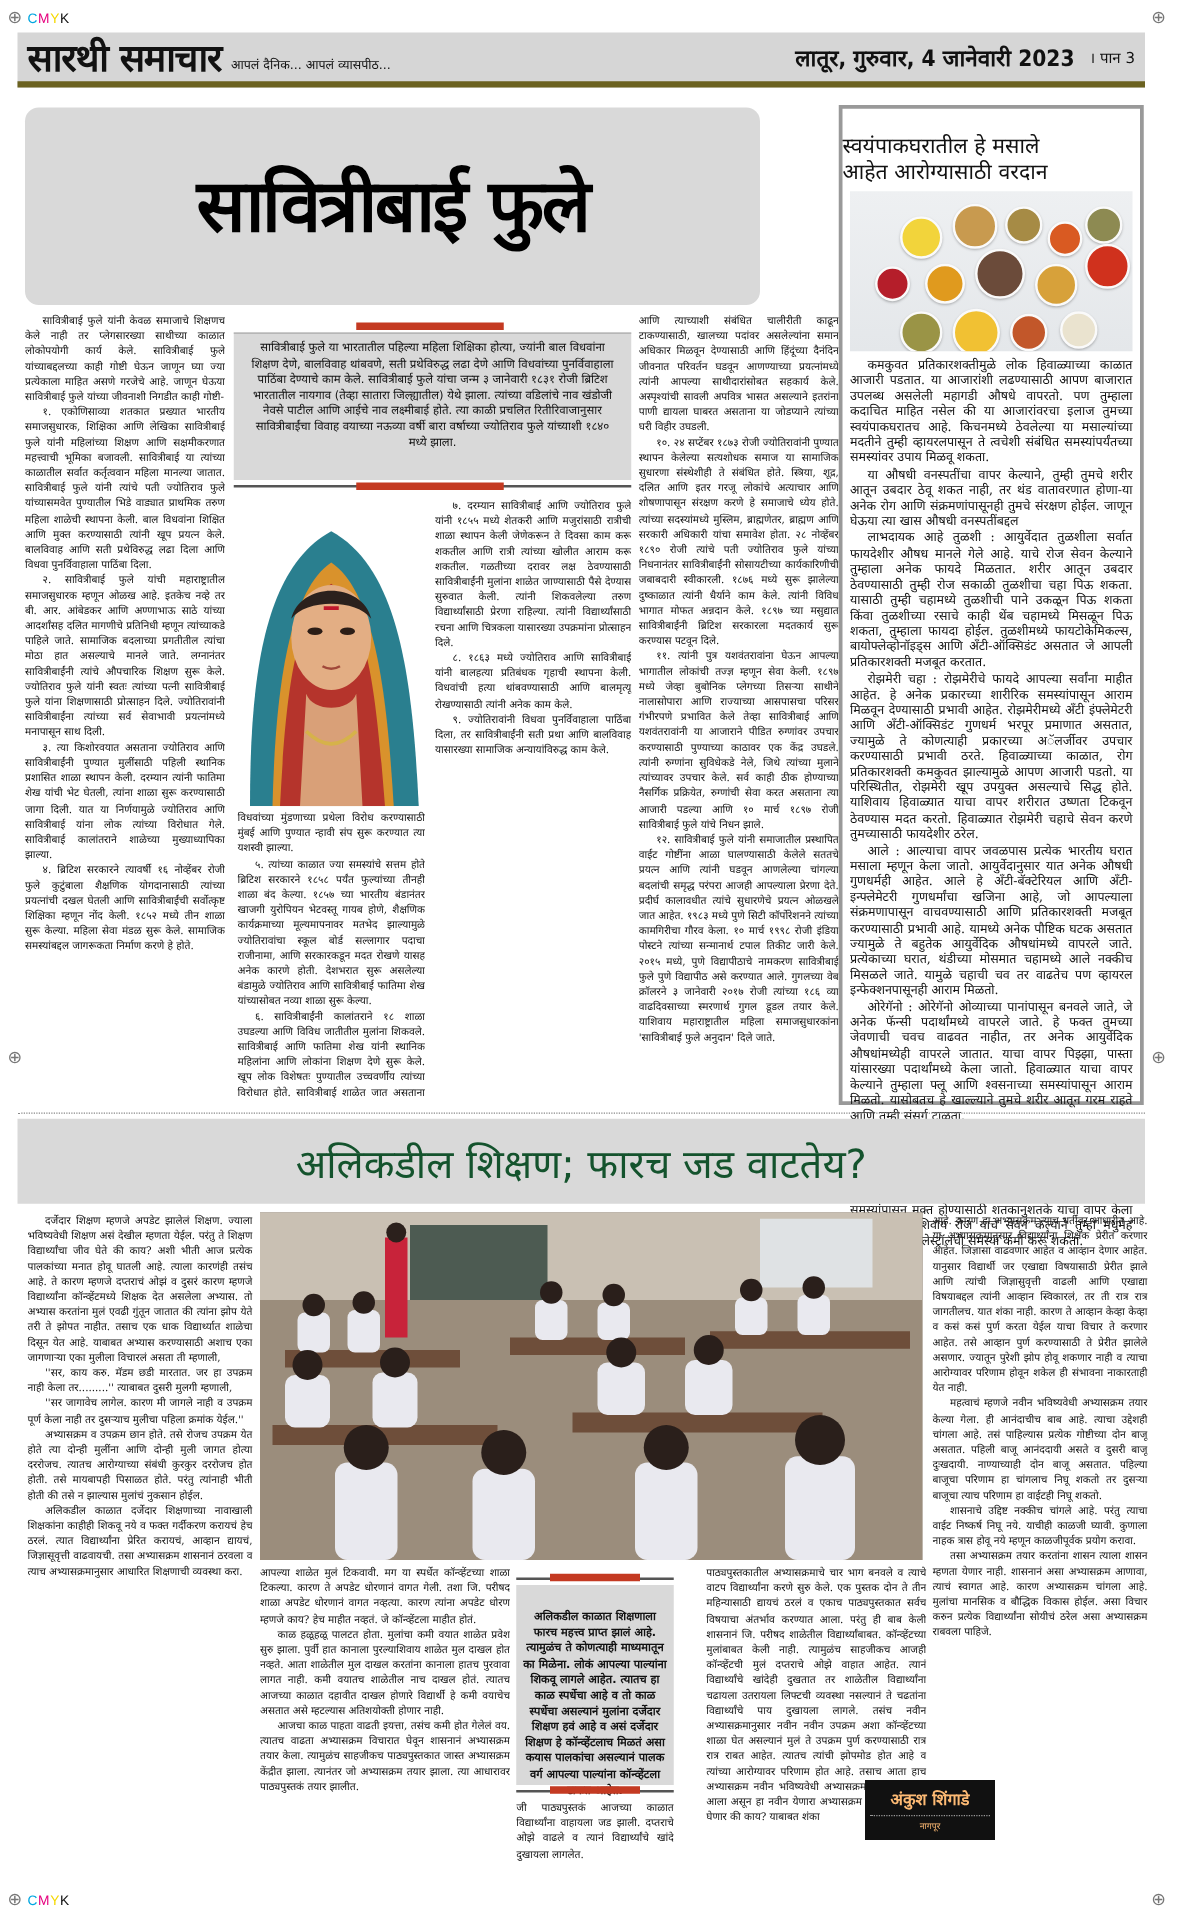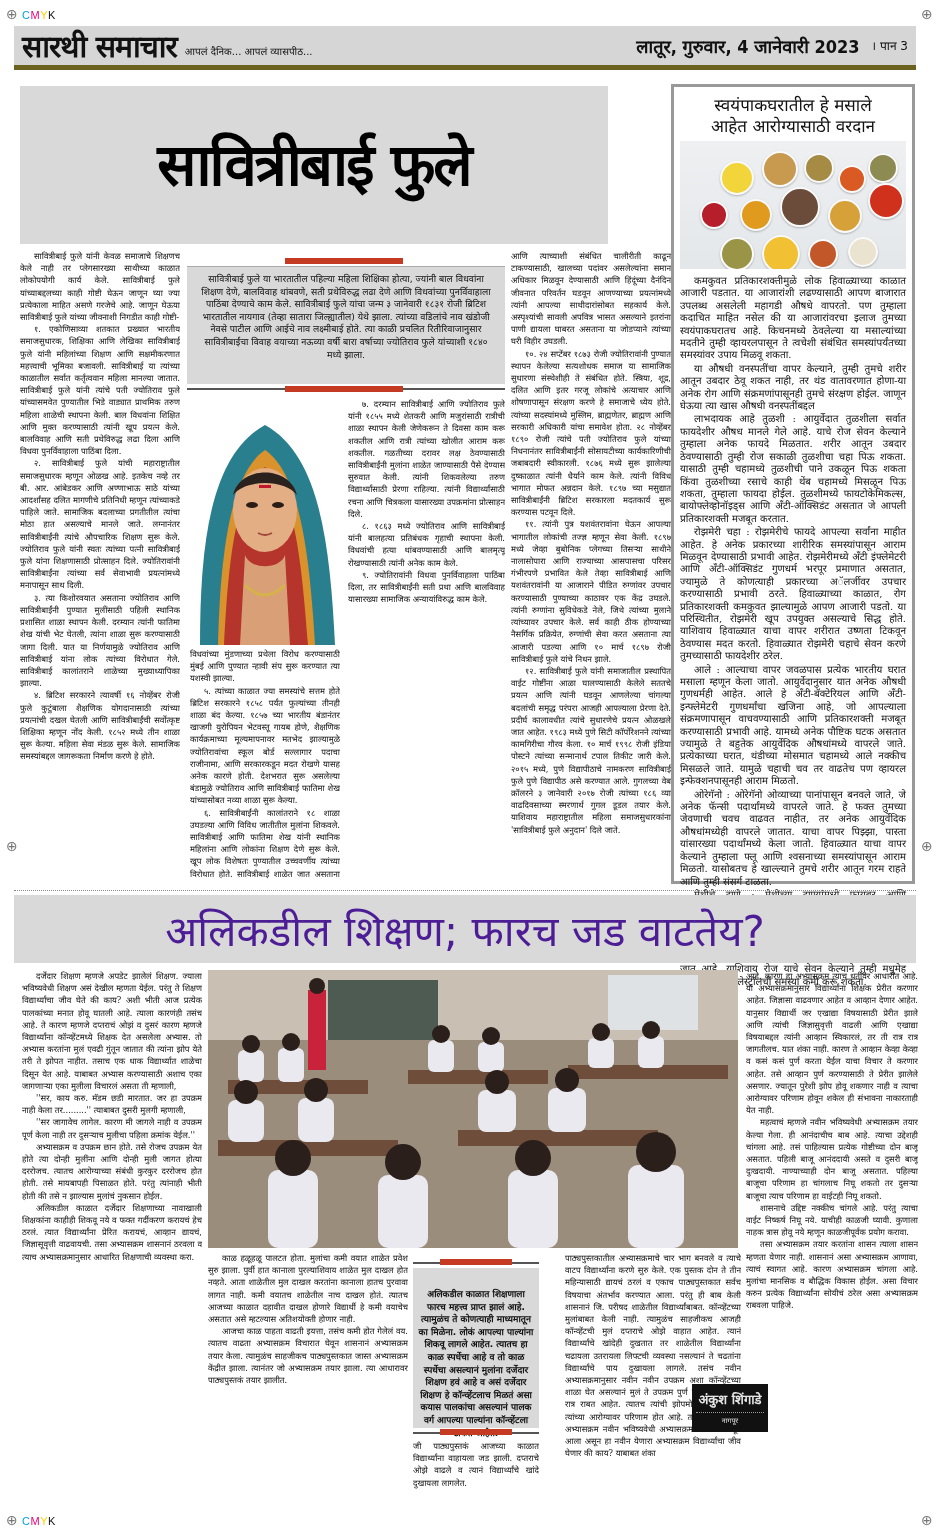--- a/index.html
+++ b/index.html
@@ -11,51 +11,51 @@
   .cmyk .c { color: #00a6e0; } .cmyk .m { color: #e6007e; } .cmyk .y { color: #f5d800; } .cmyk .k { color: #111; }
 
   .masthead { position: absolute; left: 14px; top: 26px; width: 902px; height: 44px; background: #d6d6d6;
               display: flex; align-items: center; padding: 0 8px; border-bottom: 5px solid #6b6220; }
   .mast-title { font-family: "DejaVu Sans", sans-serif; font-weight: 900; font-size: 30px; color: #111; letter-spacing: -1px; }
   .mast-tag { font-family: "DejaVu Sans", sans-serif; font-size: 10px; margin-left: 8px; margin-top: 10px; }
   .mast-date { margin-left: auto; font-family: "DejaVu Sans Condensed","DejaVu Sans", sans-serif; font-size: 18px; font-weight: bold; }
   .mast-page { font-family: "DejaVu Sans", sans-serif; font-size: 12px; margin-left: 12px; }
 
   .headline1 { position: absolute; left: 20px; top: 86px; width: 588px; height: 158px; background: #d9d9d9;
-               display: flex; flex-direction: column; align-items: center; justify-content: center; }
+               display: flex; flex-direction: column; align-items: center; justify-content: center; border-radius: 11px; }
   .headline1 span { font-family: "DejaVu Sans", sans-serif; font-weight: 900; font-size: 58px; line-height: 68px; color: #000; letter-spacing: -2px; }
 
   .spice-box { position: absolute; left: 671px; top: 84px; width: 244px; height: 800px; border: 3px solid #999; background: #fff; }
-  .spice-title { text-align: center; font-family: "DejaVu Sans", sans-serif; font-size: 17px; line-height: 21px; padding-top: 8px; }
+  .spice-title { text-align: left; font-family: "DejaVu Sans", sans-serif; font-size: 17px; line-height: 21px; padding-top: 20px; }
   .spice-img { margin: 4px 6px 0 6px; height: 128px; background: linear-gradient(180deg,#eef0f2,#e4e7ea); position: relative; overflow: hidden; }
   .bowl { position: absolute; border-radius: 50%; border: 2px solid #fafafa; box-shadow: 0 1px 2px rgba(0,0,0,0.25); }
   .spice-text { padding: 6px 6px 0 6px; font-size: 10px; line-height: 12.4px; text-align: justify; }
   .spice-text p { text-indent: 14px; margin-bottom: 1px; }
   .spice-text b { font-weight: normal; }
 
   .col { position: absolute; font-size: 8.3px; line-height: 12.2px; text-align: justify; overflow: hidden; }
   .col p { text-indent: 14px; }
 
   .intro-box { position: absolute; left: 187px; top: 266px; width: 318px; height: 118px; background: #d9d9d9; border-top: 1px solid #aaa;
                padding: 6px 10px; font-family: "DejaVu Sans", sans-serif; font-size: 9.2px; line-height: 12.6px; text-align: center; }
   .redbar { position: absolute; height: 6px; background: #c43a22; }
   .rule { position: absolute; height: 2px; background: #555; }
 
   .portrait { position: absolute; left: 190px; top: 395px; width: 150px; height: 250px; overflow: hidden; }
 
   .headline2 { position: absolute; left: 14px; top: 895px; width: 902px; height: 68px; background: #d9d9d9;
                display: flex; align-items: center; justify-content: center; }
-  .headline2 span { font-family: "DejaVu Sans", sans-serif; font-size: 42px; color: #4c1d95; }
+  .headline2 span { font-family: "DejaVu Sans", sans-serif; font-size: 32px; color: #14532d; }
   .dotted { position: absolute; left: 14px; width: 902px; border-top: 1px dotted #888; }
 
   .classroom { position: absolute; left: 208px; top: 970px; width: 530px; height: 278px; overflow: hidden; background: #8a7b6a; }
 
   .quote-box { position: absolute; left: 413px; top: 1268px; width: 126px; height: 160px; background: #d9d9d9;
                font-family: "DejaVu Sans", sans-serif; font-weight: bold; font-size: 9px; line-height: 12.6px; text-align: center; padding: 20px 4px 4px; }
-  .author-box { position: absolute; left: 692px; top: 1384px; width: 76px; height: 48px; background: #111; color: #e5e5e5; text-align: center; }
+  .author-box { position: absolute; left: 692px; top: 1424px; width: 104px; height: 48px; background: #111; color: #fdba74; text-align: center; }
   .author-name { font-family: "DejaVu Sans", sans-serif; font-weight: 900; font-size: 13px; padding-top: 6px; border-bottom: 1px dotted #999; margin: 0 4px; padding-bottom: 4px; }
   .author-city { font-family: "DejaVu Sans", sans-serif; font-size: 7px; padding-top: 3px; }
 </style>
 </head>
 <body>
 
 <div class="reg" style="left:6px;top:6px;">⊕</div>
 <div class="reg" style="left:921px;top:6px;">⊕</div>
 <div class="cmyk" style="left:22px;top:9px;">
   <span class="c">C</span><span class="m">M</span><span class="y">Y</span><span class="k">K</span>
@@ -213,20 +213,21 @@
       <circle cx="359" cy="110" r="12"></circle>
         <circle cx="85" cy="188" r="18"></circle>
         <circle cx="195" cy="192" r="18"></circle>
       <circle cx="325" cy="188" r="18"></circle>
         <circle cx="448" cy="182" r="20"></circle>
     </g>
   </svg>
 </div>
 
 <div class="col" style="left:208px;top:1252px;width:200px;height:238px;">
+  <p style="text-indent:0">आपल्या शाळेत मुलं टिकवावी. मग या स्पर्धेत कॉन्व्हेंटच्या शाळा टिकल्या. कारण ते अपडेट धोरणानं वागत गेली. तशा जि. परीषद शाळा अपडेट धोरणानं वागत नव्हत्या. कारण त्यांना अपडेट धोरण म्हणजे काय? हेच माहीत नव्हतं. जे कॉन्व्हेंटला माहीत होतं.</p>
   <p>काळ हळूहळू पालटत होता. मुलांचा कमी वयात शाळेत प्रवेश सुरु झाला. पुर्वी हात कानाला पुरल्याशिवाय शाळेत मुल दाखल होत नव्हते. आता शाळेतील मुल दाखल करतांना कानाला हातच पुरवावा लागत नाही. कमी वयातच शाळेतील नाच दाखल होतं. त्यातच आजच्या काळात दहावीत दाखल होणारे विद्यार्थी हे कमी वयाचेच असतात असे म्हटल्यास अतिशयोक्ती होणार नाही.</p>
   <p>आजचा काळ पाहता वाढती इयत्ता, तसंच कमी होत गेलेलं वय. त्यातच वाढता अभ्यासक्रम विचारात घेवून शासनानं अभ्यासक्रम तयार केला. त्यामुळंच साहजीकच पाठ्यपुस्तकात जास्त अभ्यासक्रम केंद्रीत झाला. त्यानंतर जो अभ्यासक्रम तयार झाला. त्या आधारावर पाठ्यपुस्तकं तयार झालीत.</p>
 </div>
 
 <div class="rule" style="left:413px;top:1262px;width:126px;"></div>
 <div class="redbar" style="left:440px;top:1259px;width:72px;"></div>
 <div class="quote-box">अलिकडील काळात शिक्षणाला फारच महत्त्व प्राप्त झालं आहे. त्यामुळंच ते कोणत्याही माध्यमातून का मिळेना. लोकं आपल्या पाल्यांना शिकवू लागले आहेत. त्यातच हा काळ स्पर्धेचा आहे व तो काळ स्पर्धेचा असल्यानं मुलांना दर्जेदार शिक्षण हवं आहे व असं दर्जेदार शिक्षण हे कॉन्व्हेंटलाच मिळतं असा कयास पालकांचा असल्यानं पालक वर्ग आपल्या पाल्यांना कॉन्व्हेंटला टाकत आहेत.</div>
 <div class="rule" style="left:413px;top:1432px;width:126px;"></div>
 <div class="redbar" style="left:440px;top:1429px;width:72px;"></div>
 <div class="col" style="left:413px;top:1440px;width:126px;height:50px;">

